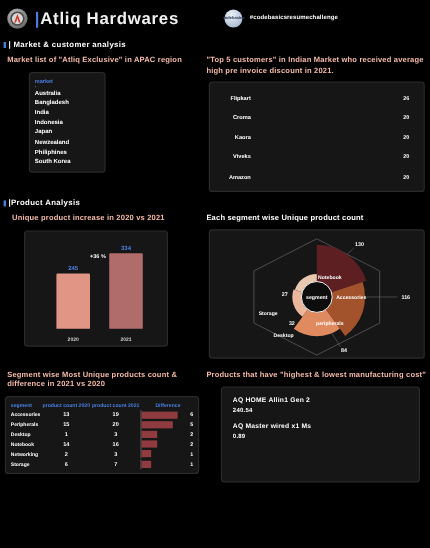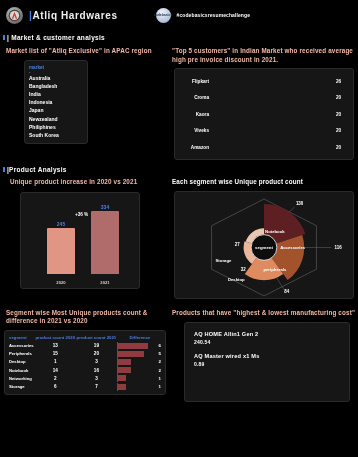--- a/index.html
+++ b/index.html
@@ -12,21 +12,21 @@
 
   
   .header { height:30px; display:flex; align-items:center; padding:0 6px; gap:6px; }
   .logo-badge {
     width:17px; height:17px; border-radius:50%;
     background:radial-gradient(circle at 40% 35%, #cfcfcf, #6f6f6f 70%, #3a3a3a);
     display:flex; align-items:center; justify-content:center; flex:0 0 auto;
   }
   .logo-badge svg { display:block; }
   .brand-title {
-    font-size:10px; font-weight:bold; letter-spacing:.6px; white-space:nowrap;
+    font-size:14px; font-weight:bold; letter-spacing:.6px; white-space:nowrap;
     color:#f0f0f0;
   }
   .brand-title .bar { color:#4a7fe0; }
   .hash-badge {
     width:15px; height:15px; border-radius:50%;
     background:radial-gradient(circle at 40% 30%, #eef2f8, #b9c8de 60%, #8ba2c2);
     display:flex; align-items:center; justify-content:center;
     font-size:3.4px; color:#2b3d55; font-weight:bold; flex:0 0 auto;
     margin-left:32px;
   }

